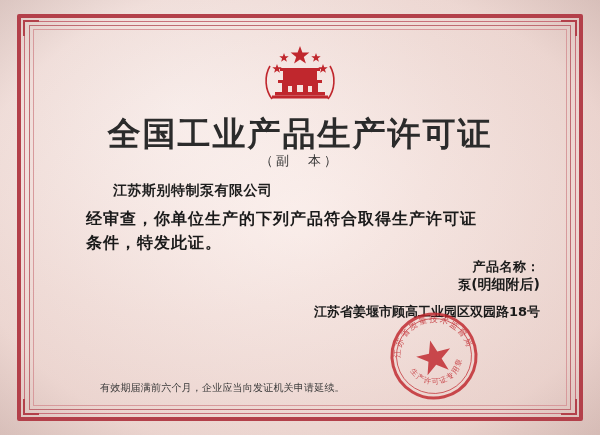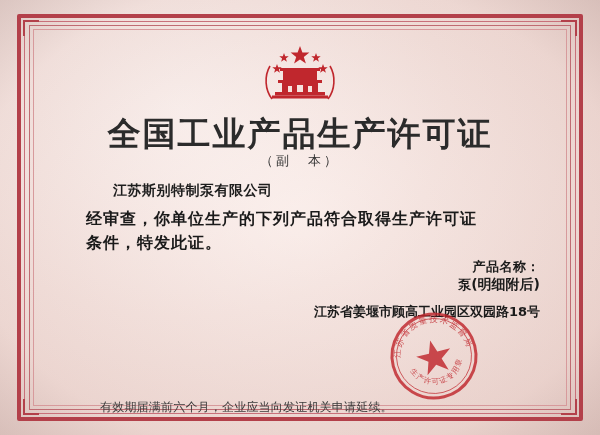--- a/index.html
+++ b/index.html
@@ -181,22 +181,22 @@
     margin-left: auto;
     white-space: nowrap;
     letter-spacing: 1px;
   }
   #issue-right .num { margin: 0 3px; }
 
   
   #footnote {
     position: absolute;
     left: 100px;
-    top: 399px;
-    font-size: 12px;
+    top: 381px;
+    font-size: 10px;
     color: #3a3a3a;
     letter-spacing: 0.2px;
   }
 
   
   #seal {
     position: absolute;
     left: 388px;
     top: 310px;
     width: 92px;

